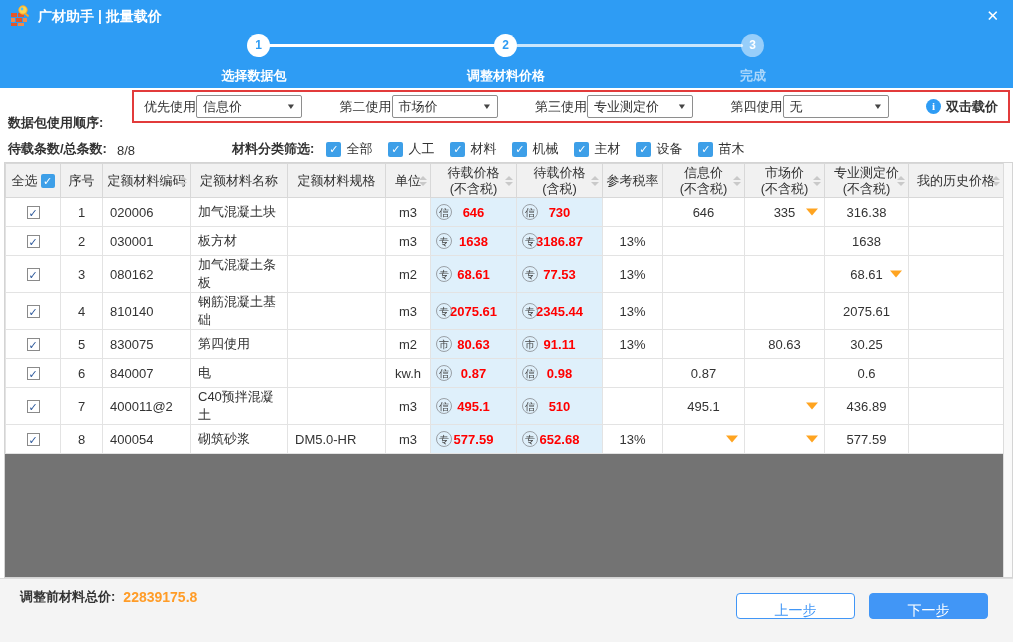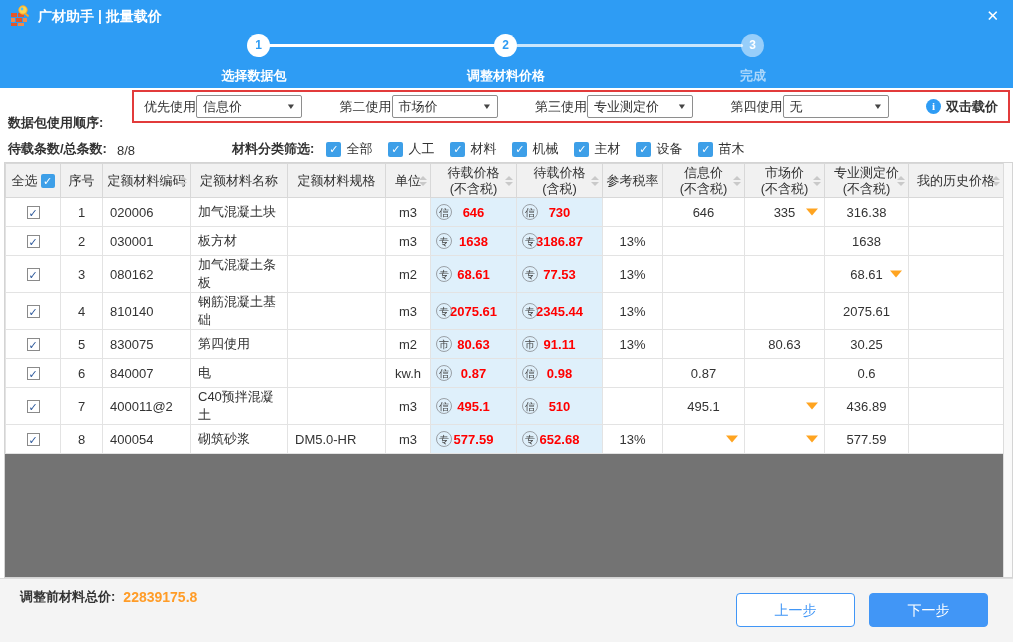--- a/index.html
+++ b/index.html
@@ -65,21 +65,21 @@
   .hd-check .bluebox { width:14px; height:14px; line-height:14px; }
 
   
   .footer { position:absolute; bottom:0; left:0; right:0; height:64px; background:#F4F4F4; border-top:1px solid #DCDCDC; }
   .total-line { position:absolute; left:20px; display:flex; gap:8px; align-items:center; }
   .total-line.one { top:9px; }
   .total-line.two { top:33px; }
   .tl-label { font-weight:bold; color:#333; }
   .tl-value { color:#FF9C27; font-weight:bold; font-size:14px; }
   .rate-label { font-weight:bold; margin-left:38px; }
-  .btn { position:absolute; top:14px; width:119px; height:34px; border-radius:4px; font-size:14px; text-align:center; line-height:32px; cursor:pointer; }
+  .btn { position:absolute; top:14px; width:119px; height:26px; border-radius:4px; font-size:14px; text-align:center; line-height:32px; cursor:pointer; }
   .btn.prev { left:736px; background:#fff; border:1px solid #4196F6; color:#4196F6; }
   .btn.next { left:869px; background:#4196F6; border:1px solid #4196F6; color:#fff; }
 </style>
 </head>
 <body>
 
 <div class="dialog">
 
   <div class="header">
     <div class="titlebar">

